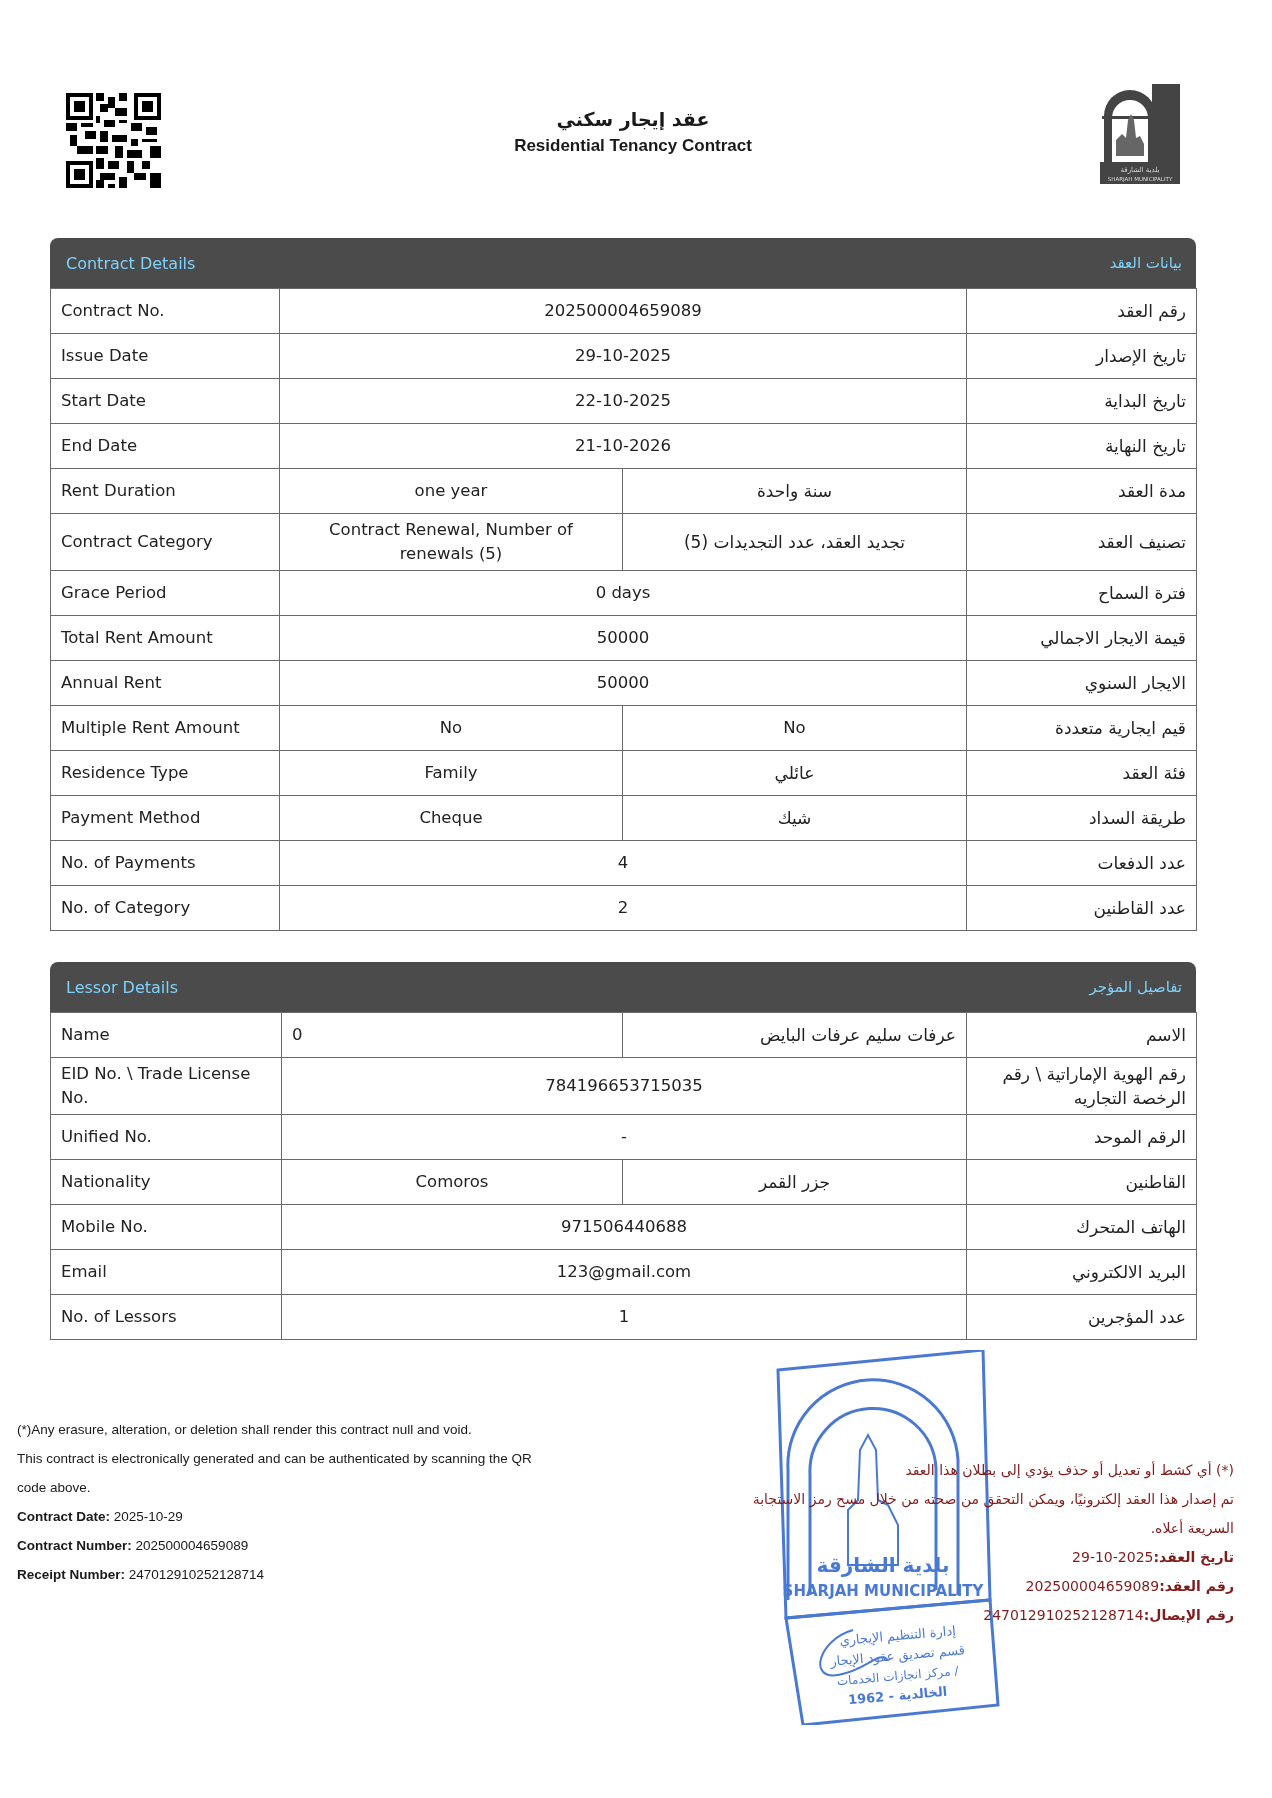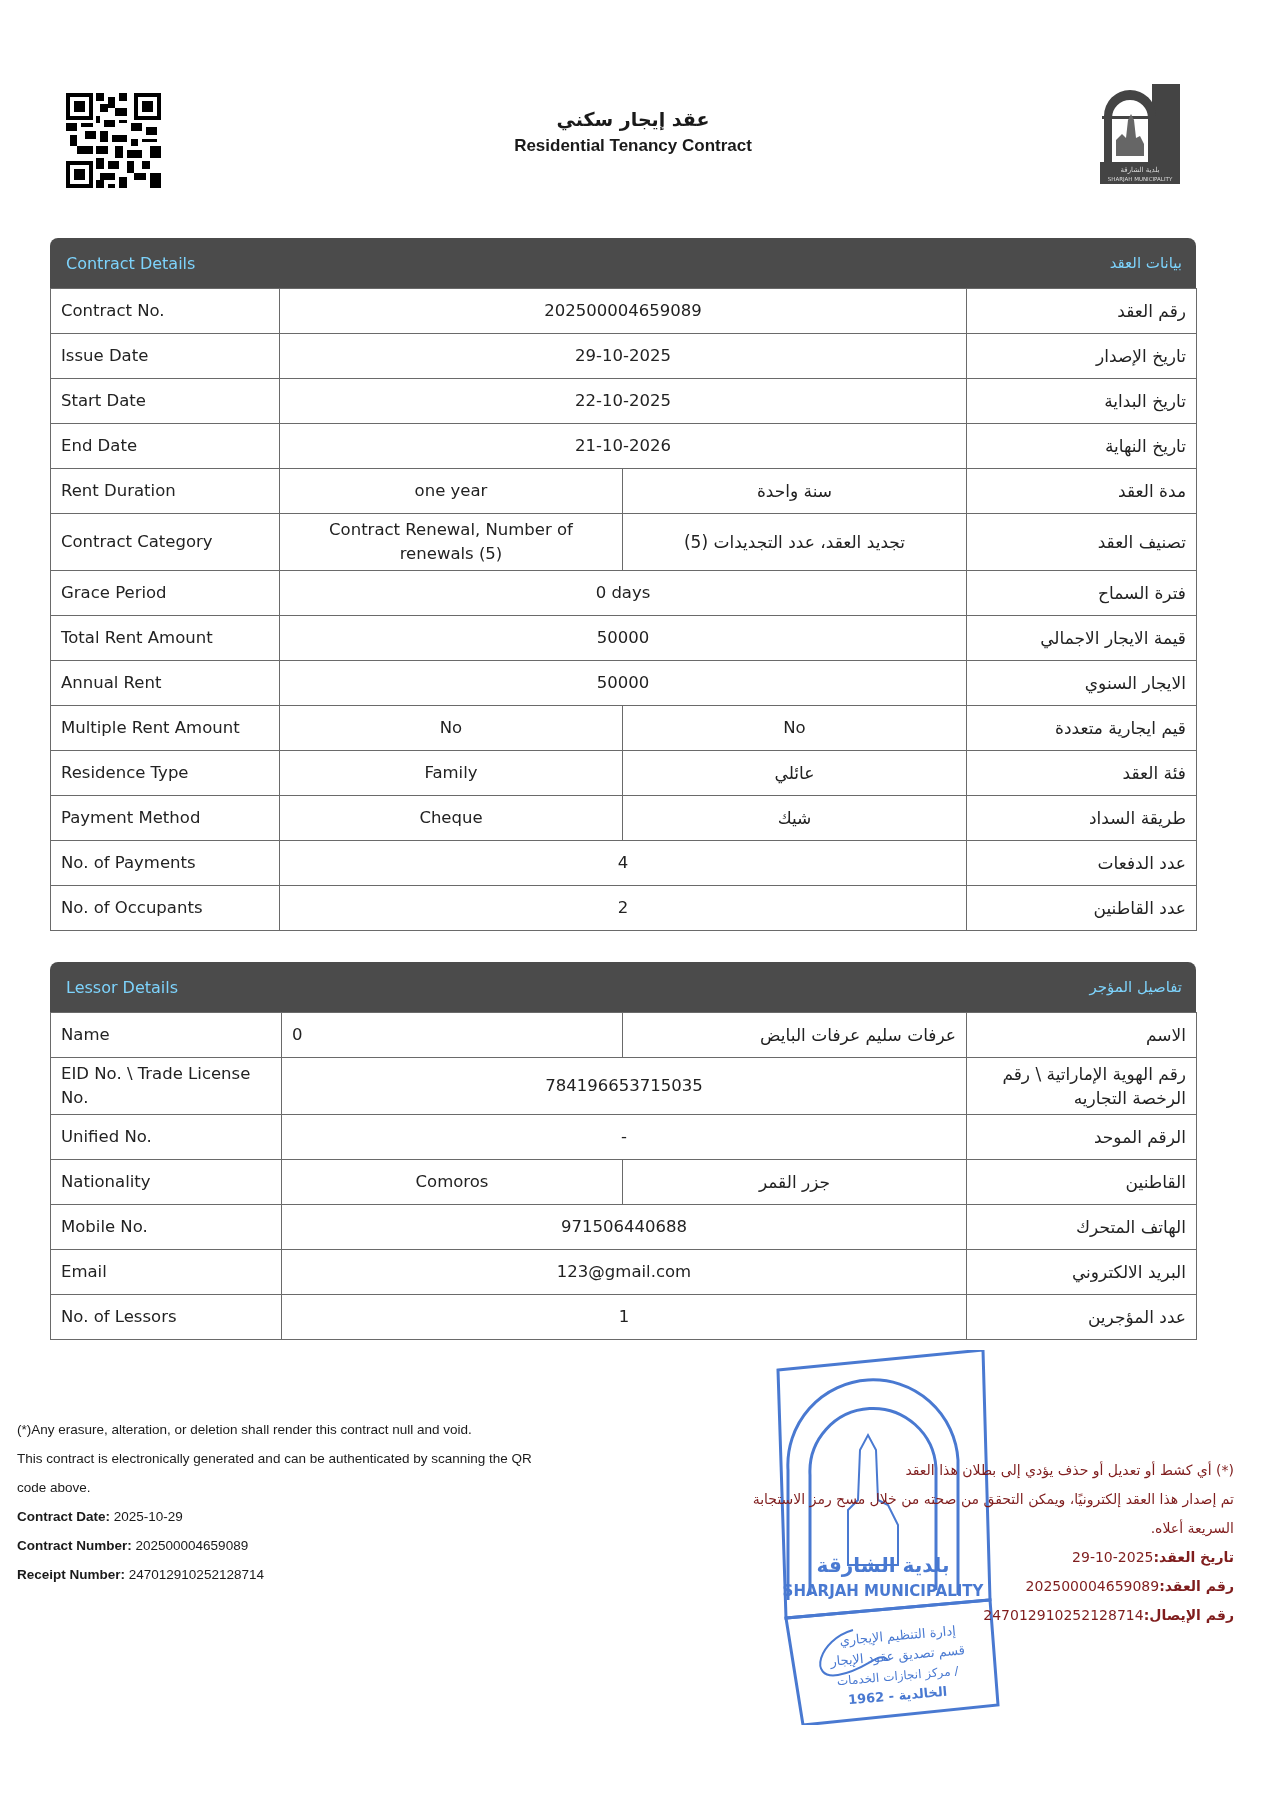--- a/index.html
+++ b/index.html
@@ -184,21 +184,21 @@
         <td class="val">Cheque</td>
         <td class="val-ar">شيك</td>
         <td class="lbl-ar">طريقة السداد</td>
       </tr>
       <tr>
         <td class="lbl">No. of Payments</td>
         <td class="val" colspan="2">4</td>
         <td class="lbl-ar">عدد الدفعات</td>
       </tr>
       <tr>
-        <td class="lbl">No. of Occupants</td>
+        <td class="lbl">No. of Category</td>
         <td class="val" colspan="2">2</td>
         <td class="lbl-ar">عدد القاطنين</td>
       </tr>
     </tbody>
   </table>
 </div>
 
 <div class="section" style="top:962px;">
   <div class="sec-header">
     <span>Lessor Details</span>

